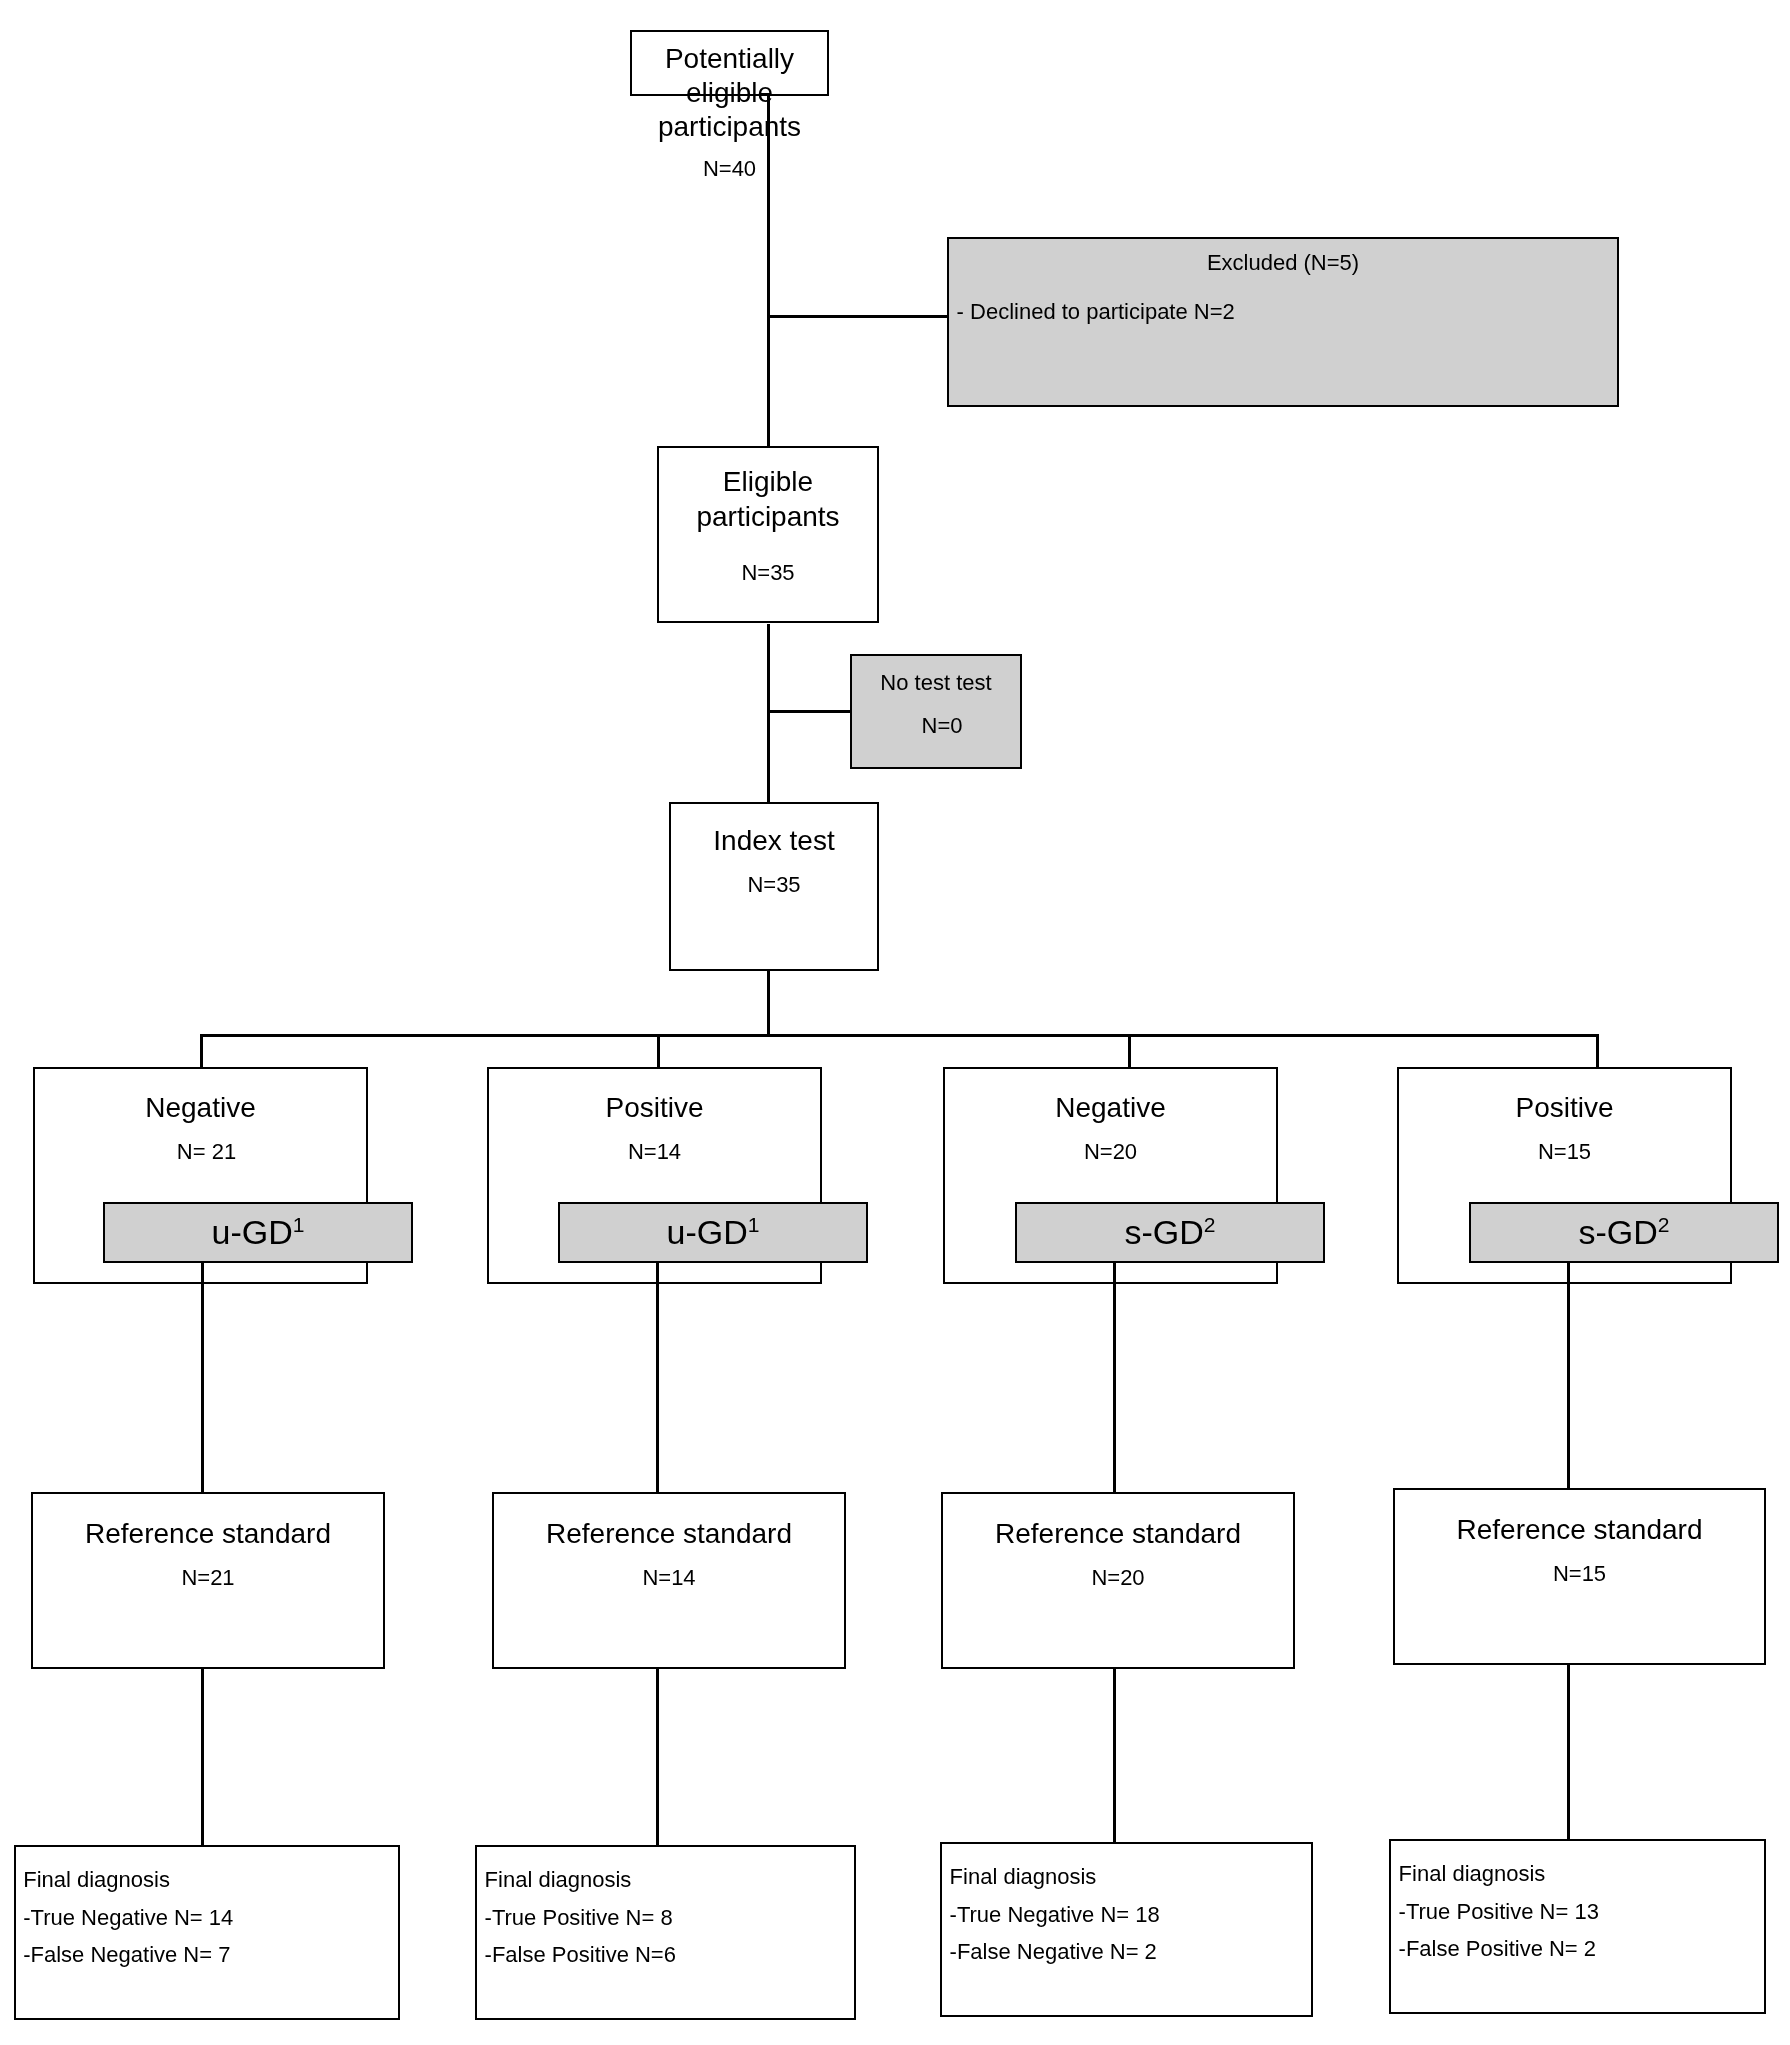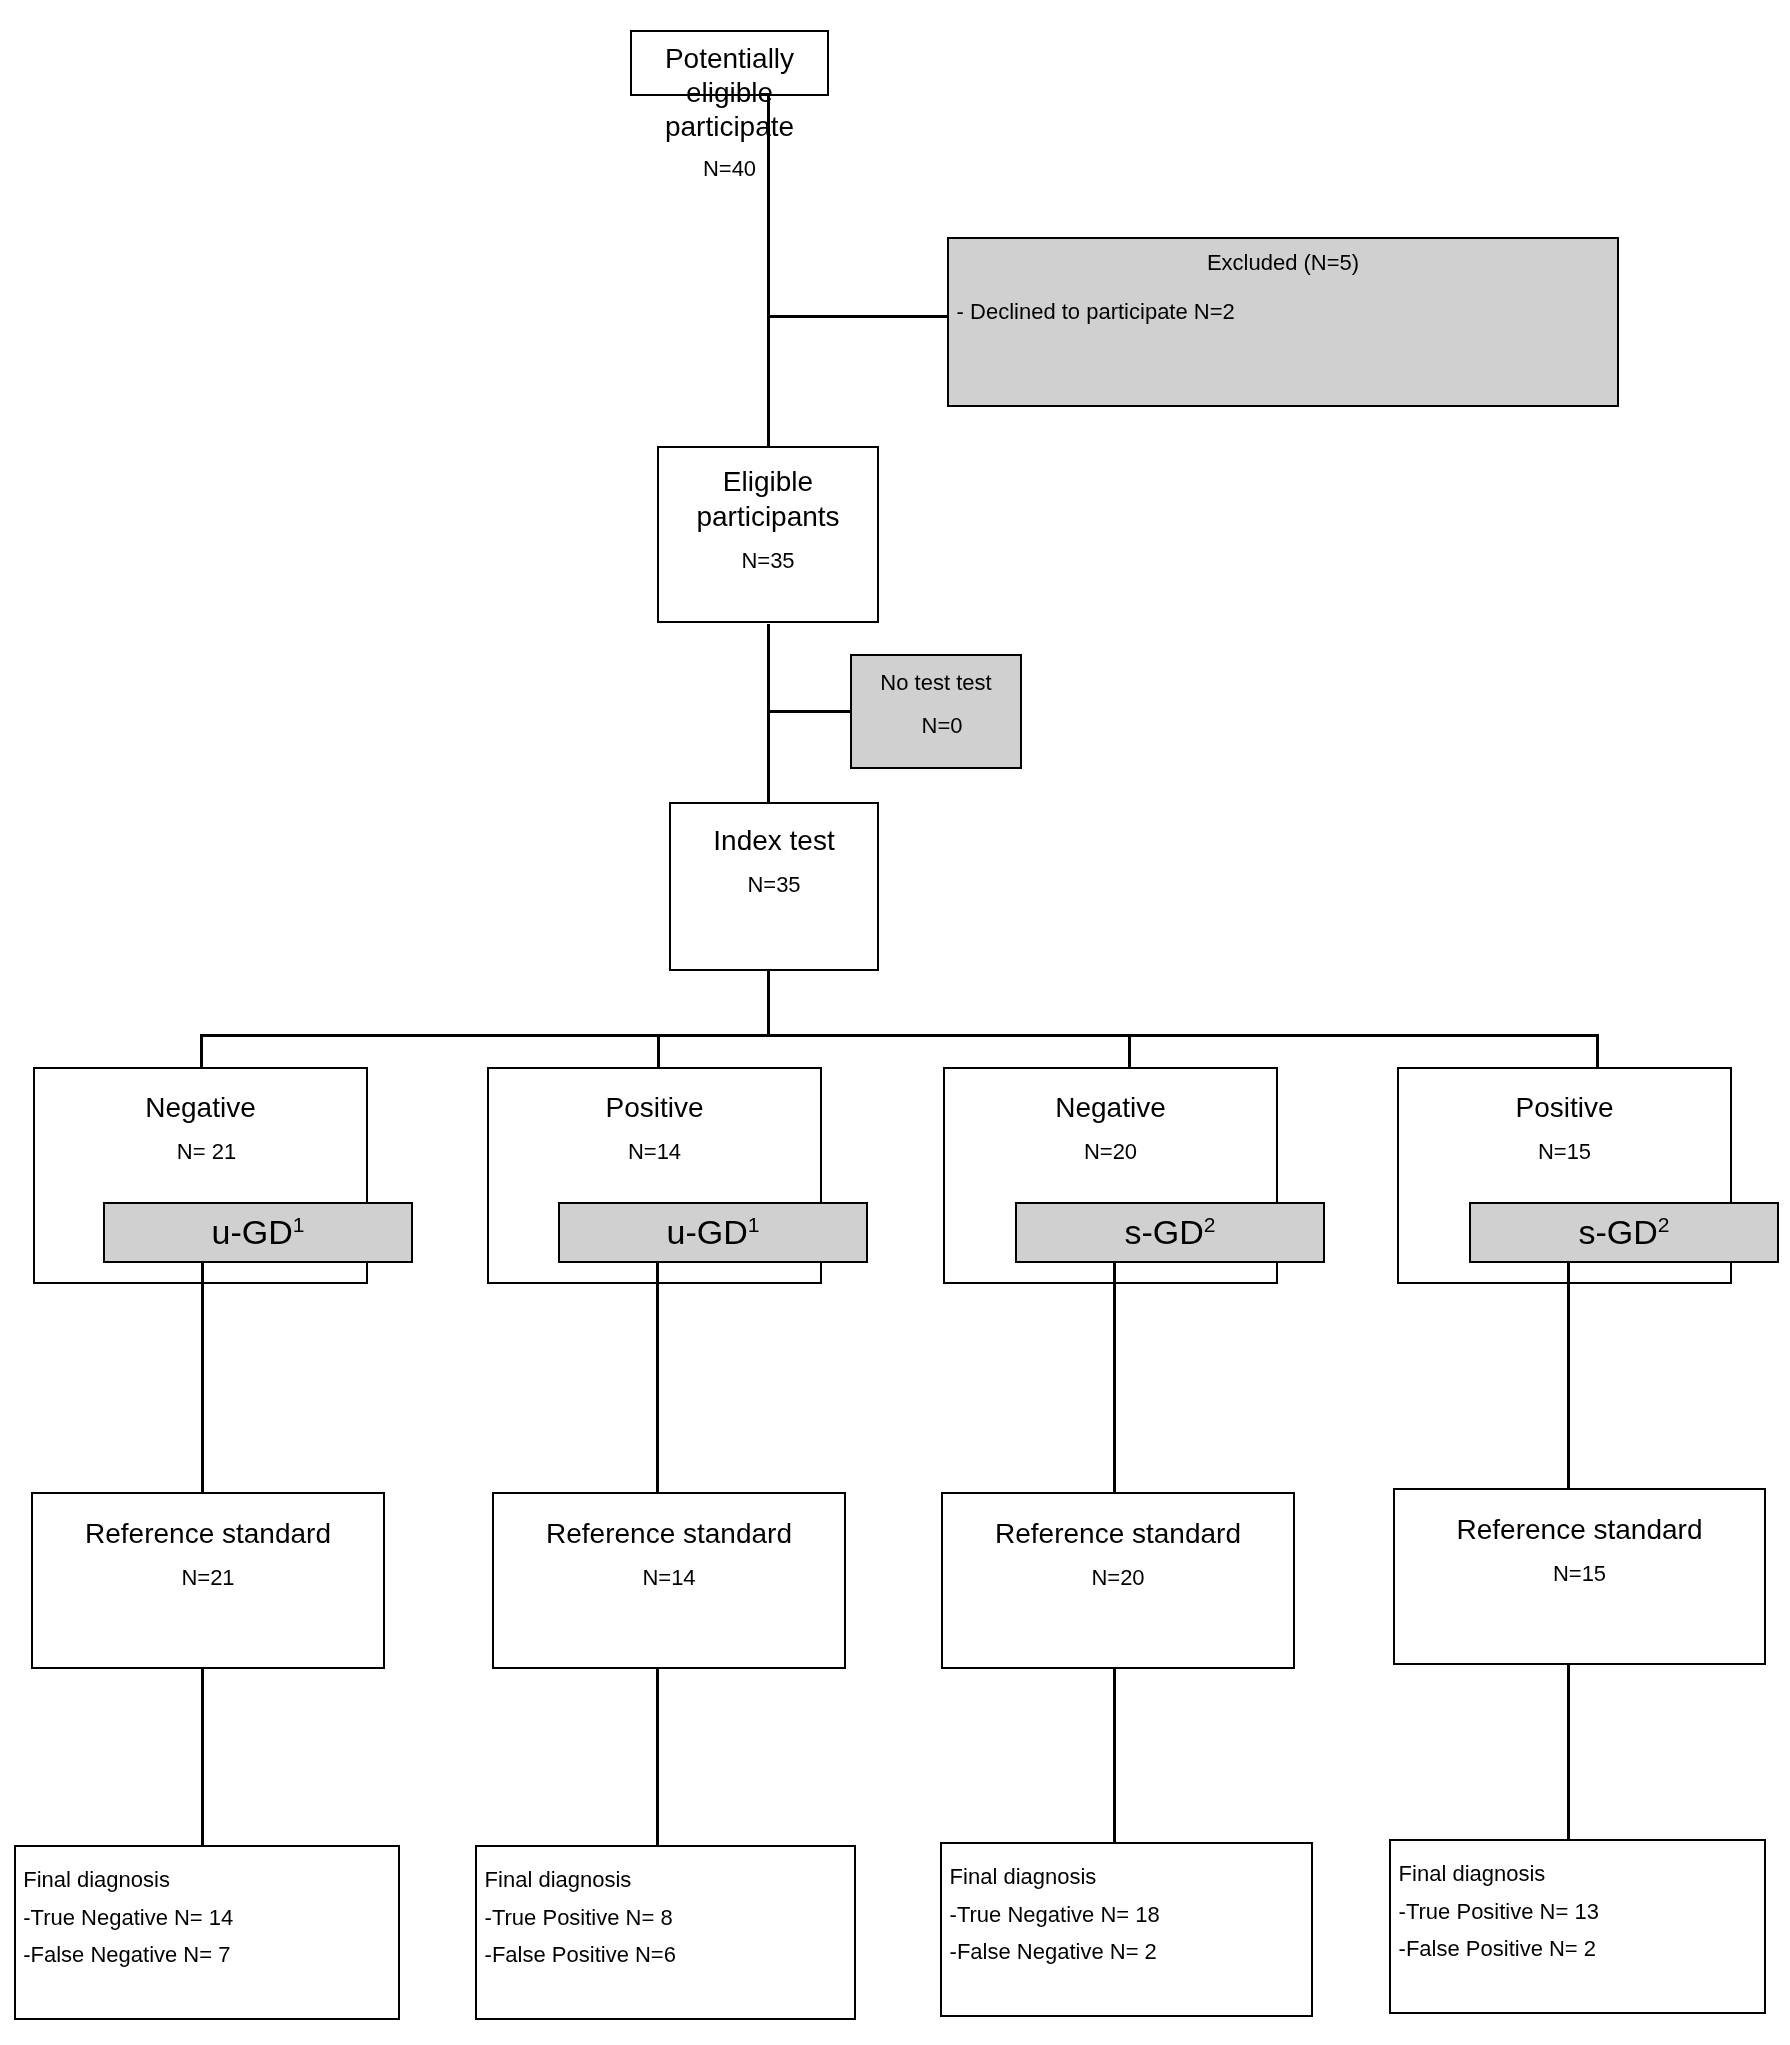--- a/index.html
+++ b/index.html
@@ -23,34 +23,34 @@
   .t-gd{font-size:34px;line-height:1.1;}
   sup{font-size:0.62em;vertical-align:super;line-height:0;}
 </style>
 </head>
 <body>
 
 <div id="stage">
 
   <div class="box" style="left:630px;top:30px;width:199px;height:66px;padding-top:9.8px;">
     <span class="ln t-title">Potentially eligible</span>
-    <span class="ln t-title">participate</span>
+    <span class="ln t-title">participants</span>
     <span class="ln t-body" style="margin-top:12px;">N=40</span>
   </div>
 
   <div class="vline" style="left:767px;top:96px;height:351px;"></div>
 
   <div class="hline" style="left:767px;top:315px;width:183px;"></div>
 
   <div class="box gray" style="left:947px;top:237px;width:672px;height:170px;padding-top:11px;">
     <span class="ln t-body">Excluded (N=5)</span>
     <span class="ln t-body t-left" style="margin-top:22px;">- Declined to participate N=2</span>
   </div>
 
-  <div class="box" style="left:657px;top:446px;width:222px;height:177px;padding-top:17.4px;">
+  <div class="box" style="left:657px;top:446px;width:222px;height:177px;padding-top:17.4px;gap:12px;">
     <span class="ln t-title">Eligible participants</span>
     <span class="ln t-body" style="margin-top:14px;">N=35</span>
   </div>
 
   <div class="vline" style="left:767px;top:624px;height:178px;"></div>
 
   <div class="hline" style="left:767px;top:710px;width:86px;"></div>
 
   <div class="box gray" style="left:850px;top:654px;width:172px;height:115px;padding-top:14px;">
     <span class="ln t-body">No test test</span>

